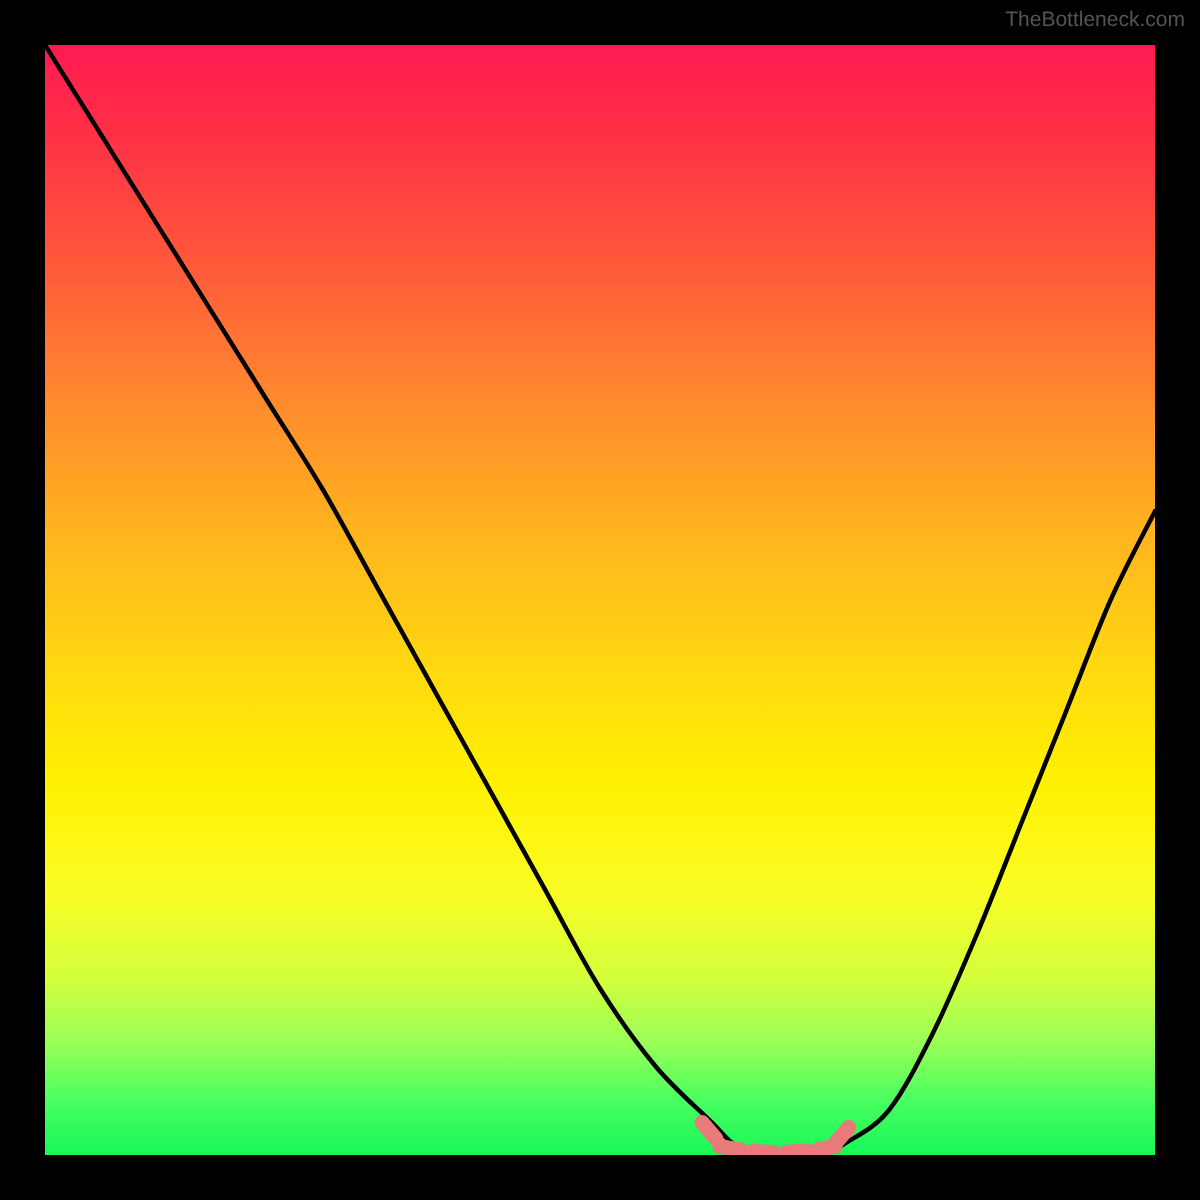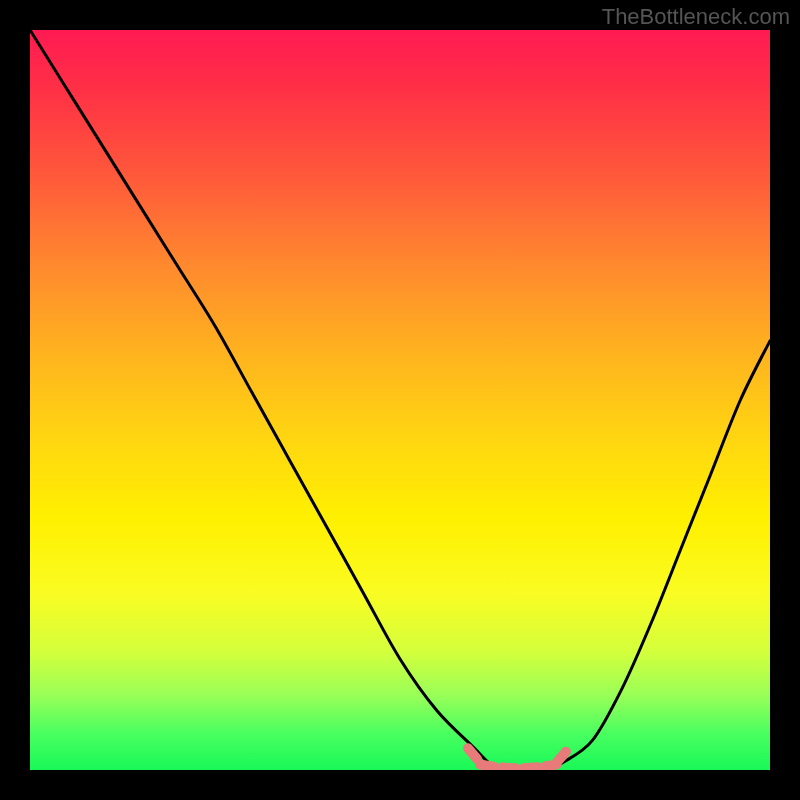--- a/index.html
+++ b/index.html
@@ -9,21 +9,21 @@
     background: #000;
     position: relative;
     font-family: Arial, Helvetica, sans-serif;
     overflow: hidden;
   }
   .watermark {
     position: absolute;
     top: 4px;
     right: 10px;
     color: #555;
-    font-size: 22px;
+    font-size: 14px;
     font-weight: 500;
     user-select: none;
     z-index: 20;
   }
   .plot-area {
     position: absolute;
     left: 30px;
     top: 30px;
     width: 740px;
     height: 740px;

